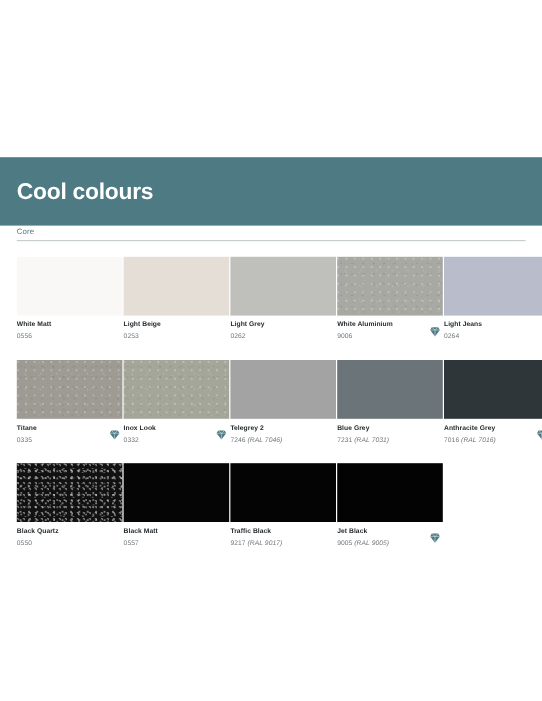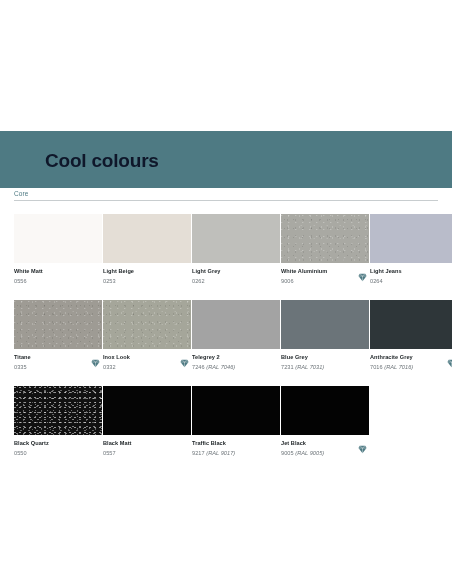--- a/index.html
+++ b/index.html
@@ -12,22 +12,22 @@
   }
   .page{position:relative;width:452px;height:584px;background:#fff;}
 
   
   .header-band{
     position:absolute;left:0;top:131px;width:452px;height:57px;
     background:#4e7a83;
   }
   .header-title{
     position:absolute;left:14px;top:19px;
-    font-size:19px;font-weight:bold;color:#0f172a;
-    letter-spacing:-0.2px;line-height:22px;margin-left:31px;
+    font-size:19px;font-weight:bold;color:#ffffff;
+    letter-spacing:-0.2px;line-height:22px;
   }
 
   
   .section{
     position:absolute;left:14px;top:190px;width:424px;
   }
   .section-label{
     font-size:6.5px;color:#4e7a83;font-weight:normal;
     letter-spacing:0.1px;padding-bottom:3px;
   }

